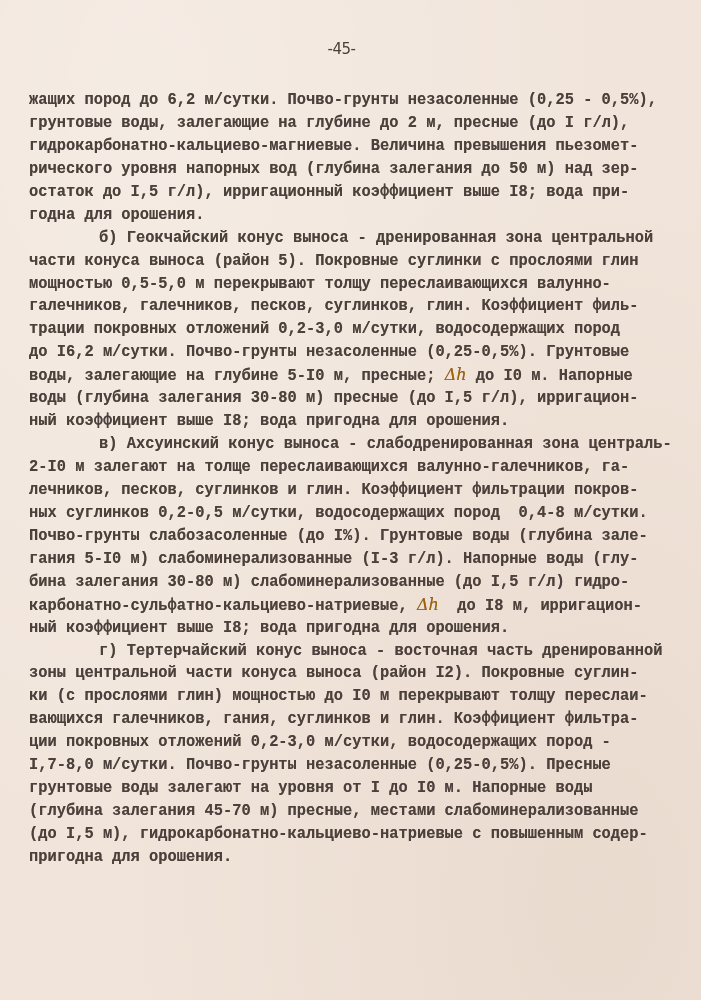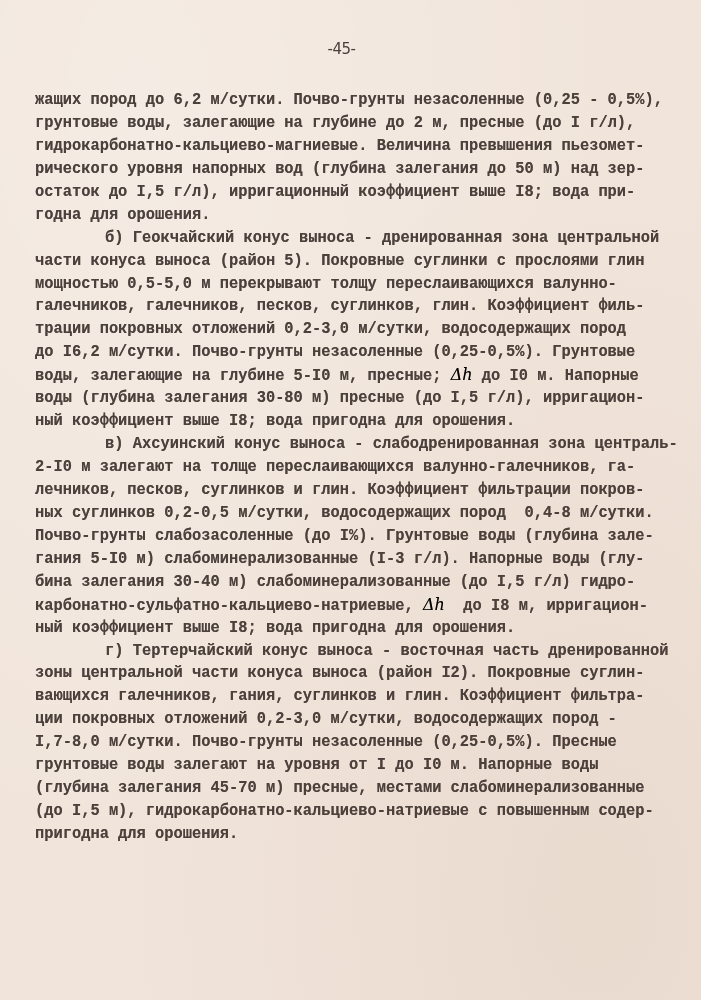--- a/index.html
+++ b/index.html
@@ -34,21 +34,21 @@
     font-family: "DejaVu Sans", sans-serif;
     font-size: 15px;
     letter-spacing: -0.5px;
     color: #4a3e3a;
     padding-left: 0px;
     box-sizing: border-box;
     text-indent: -18px;
   }
   .text-body {
     position: absolute;
-    left: 35px;
+    left: 29px;
     top: 89px;
     width: 650px;
   }
   .line {
     display: block;
     white-space: pre;
     font-size: 15.4px;
     line-height: 22.95px;
     height: 22.95px;
     letter-spacing: 0px;
@@ -58,21 +58,21 @@
     transform: scaleY(1.02);
     transform-origin: left top;
   }
   .line.indent {
     padding-left: 70px;
   }
   .handwritten {
     font-family: "DejaVu Serif", serif;
     font-style: italic;
     font-weight: normal;
-    color: #000000;
+    color: #a16207;
     font-size: 16px;
   }
 </style>
 </head>
 <body>
 
 <div class="page">
   <div class="page-number">-45-</div>
 
   <div class="text-body">
@@ -98,28 +98,29 @@
       <span class="line">ный коэффициент выше I8; вода пригодна для орошения.</span>
     </div>
 
     <div>
       <span class="line indent">в) Ахсуинский конус выноса - слабодренированная зона централь-</span>
       <span class="line">2-I0 м залегают на толще переслаивающихся валунно-галечников, га-</span>
       <span class="line">лечников, песков, суглинков и глин. Коэффициент фильтрации покров-</span>
       <span class="line">ных суглинков 0,2-0,5 м/сутки, водосодержащих пород  0,4-8 м/сутки.</span>
       <span class="line">Почво-грунты слабозасоленные (до I%). Грунтовые воды (глубина зале-</span>
       <span class="line">гания 5-I0 м) слабоминерализованные (I-3 г/л). Напорные воды (глу-</span>
-      <span class="line">бина залегания 30-40 м) слабоминерализованные (до I,5 г/л) гидро-</span>
+      <span class="line">бина залегания 30-80 м) слабоминерализованные (до I,5 г/л) гидро-</span>
       <span class="line"><span>карбонатно-сульфатно-кальциево-натриевые, </span><span class="handwritten">Δh</span><span>  до I8 м, ирригацион-</span></span>
       <span class="line">ный коэффициент выше I8; вода пригодна для орошения.</span>
     </div>
 
     <div>
       <span class="line indent">г) Тертерчайский конус выноса - восточная часть дренированной</span>
       <span class="line">зоны центральной части конуса выноса (район I2). Покровные суглин-</span>
+      <span class="line">ки (с прослоями глин) мощностью до I0 м перекрывают толщу переслаи-</span>
       <span class="line">вающихся галечников, гания, суглинков и глин. Коэффициент фильтра-</span>
       <span class="line">ции покровных отложений 0,2-3,0 м/сутки, водосодержащих пород -</span>
       <span class="line">I,7-8,0 м/сутки. Почво-грунты незасоленные (0,25-0,5%). Пресные</span>
       <span class="line">грунтовые воды залегают на уровня от I до I0 м. Напорные воды</span>
       <span class="line">(глубина залегания 45-70 м) пресные, местами слабоминерализованные</span>
       <span class="line">(до I,5 м), гидрокарбонатно-кальциево-натриевые с повышенным содер-</span>
       <span class="line">пригодна для орошения.</span>
     </div>
 
   </div>

